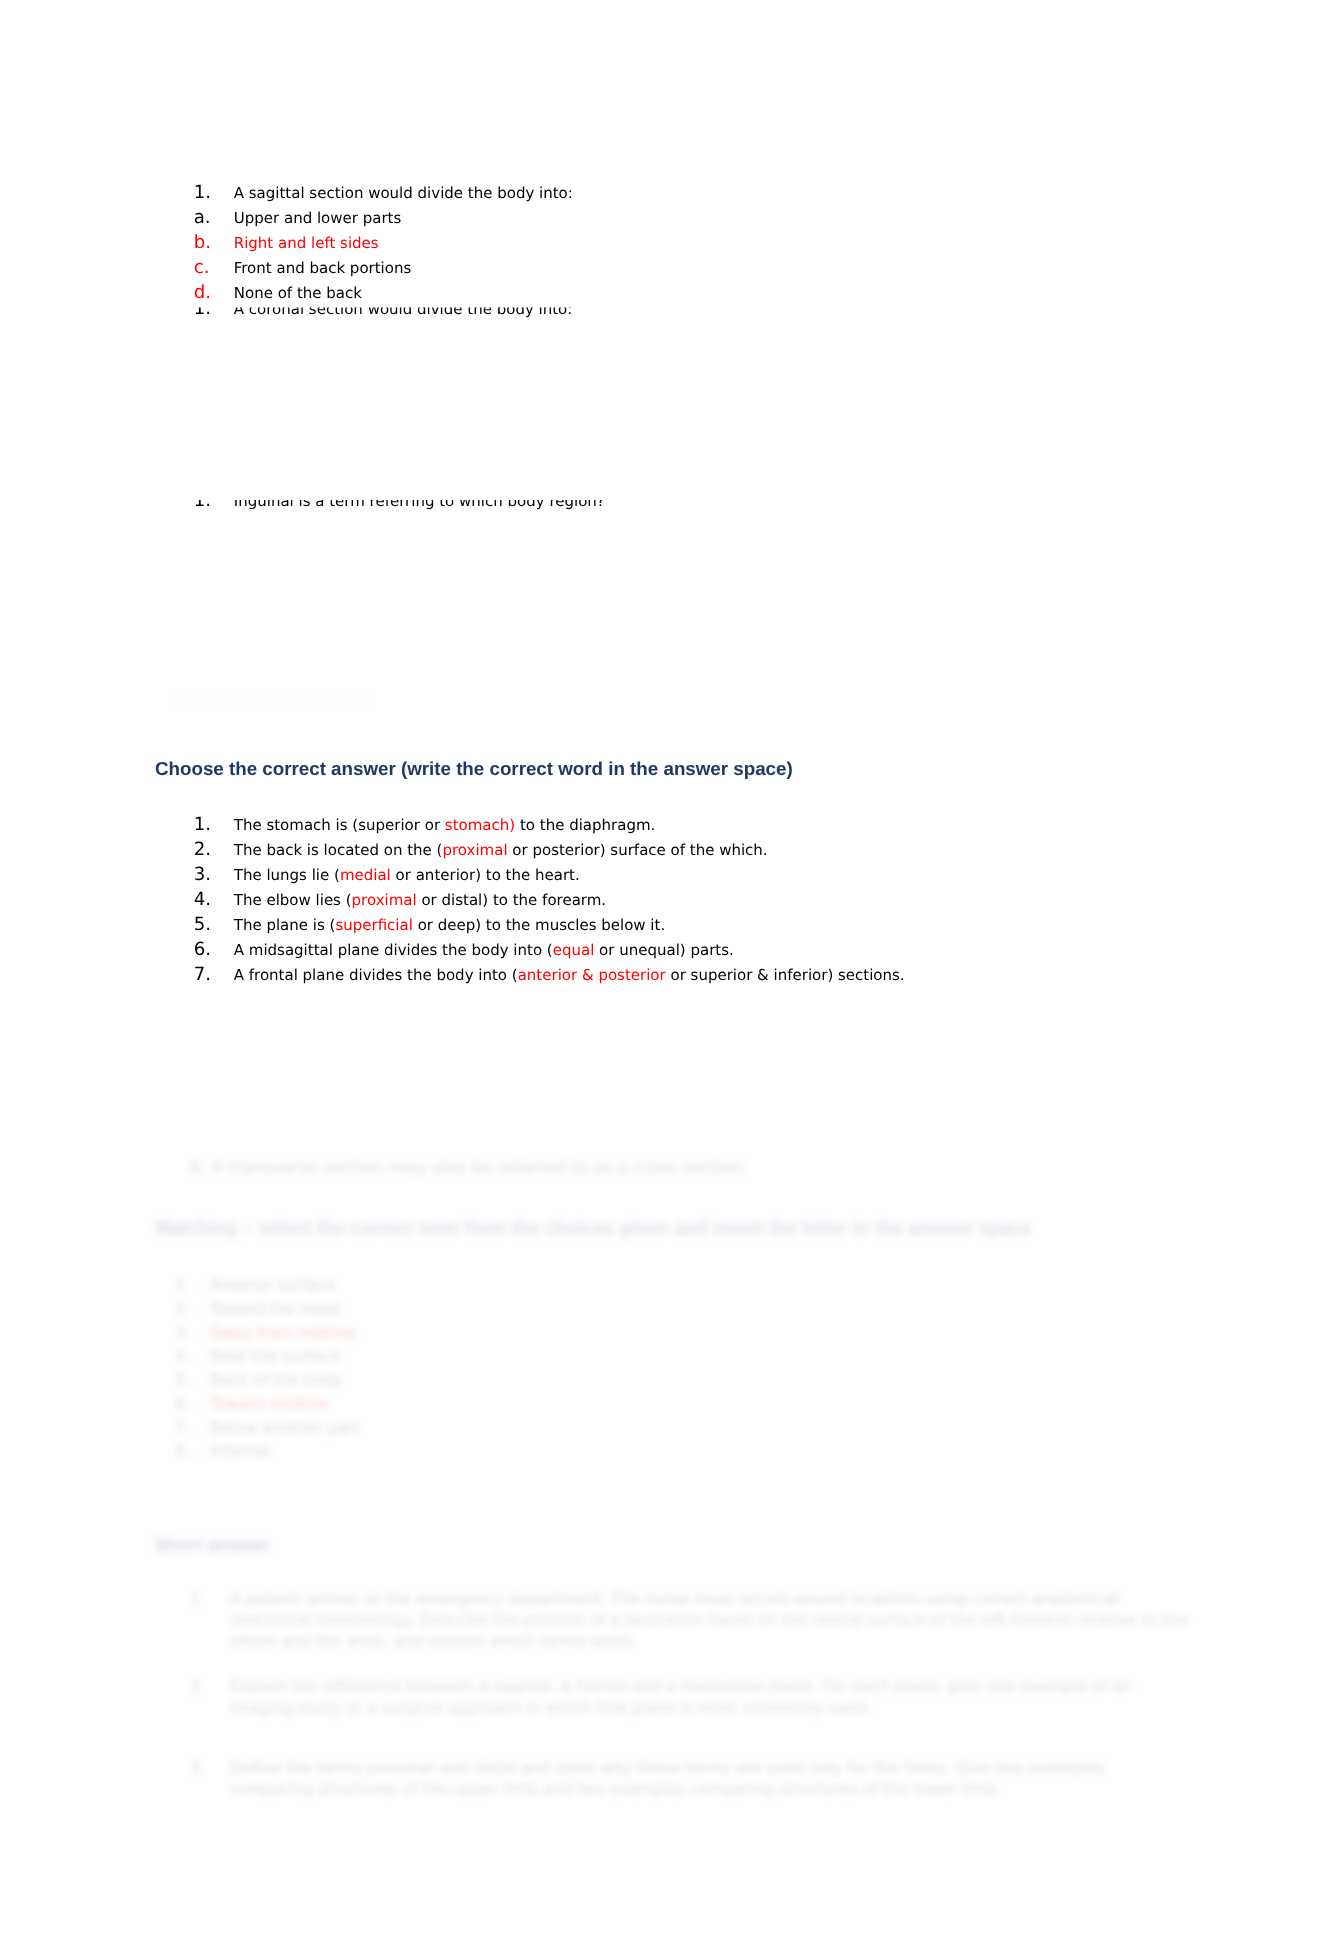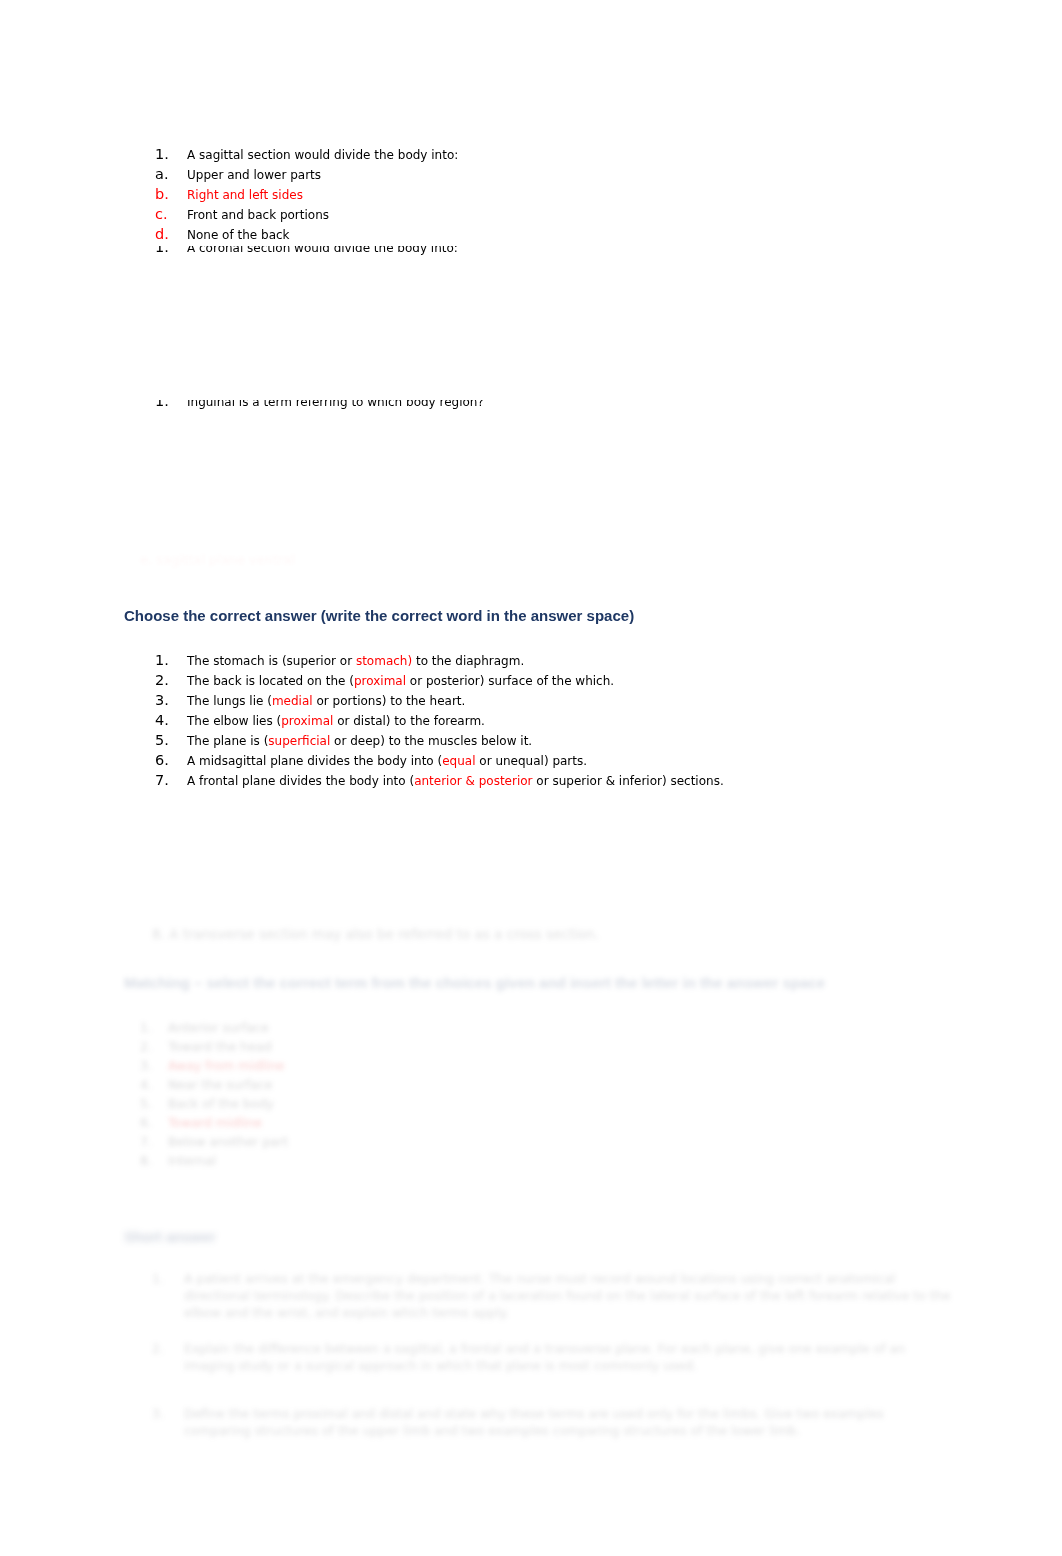--- a/index.html
+++ b/index.html
@@ -206,21 +206,21 @@
   <div class="row" style="left:155px; top:670px;">
     <span class="marker black">2.</span>
     <span class="content">
       <span class="black">The back is located on the (</span><span class="red">proximal</span><span class="black"> or posterior) surface of the which.</span>
     </span>
   </div>
 
   <div class="row" style="left:155px; top:690px;">
     <span class="marker black">3.</span>
     <span class="content">
-      <span class="black">The lungs lie (</span><span class="red">medial</span><span class="black"> or portions) to the heart.</span>
+      <span class="black">The lungs lie (</span><span class="red">medial</span><span class="black"> or anterior) to the heart.</span>
     </span>
   </div>
 
   <div class="row" style="left:155px; top:710px;">
     <span class="marker black">4.</span>
     <span class="content">
       <span class="black">The elbow lies (</span><span class="red">proximal</span><span class="black"> or distal) to the forearm.</span>
     </span>
   </div>
 

